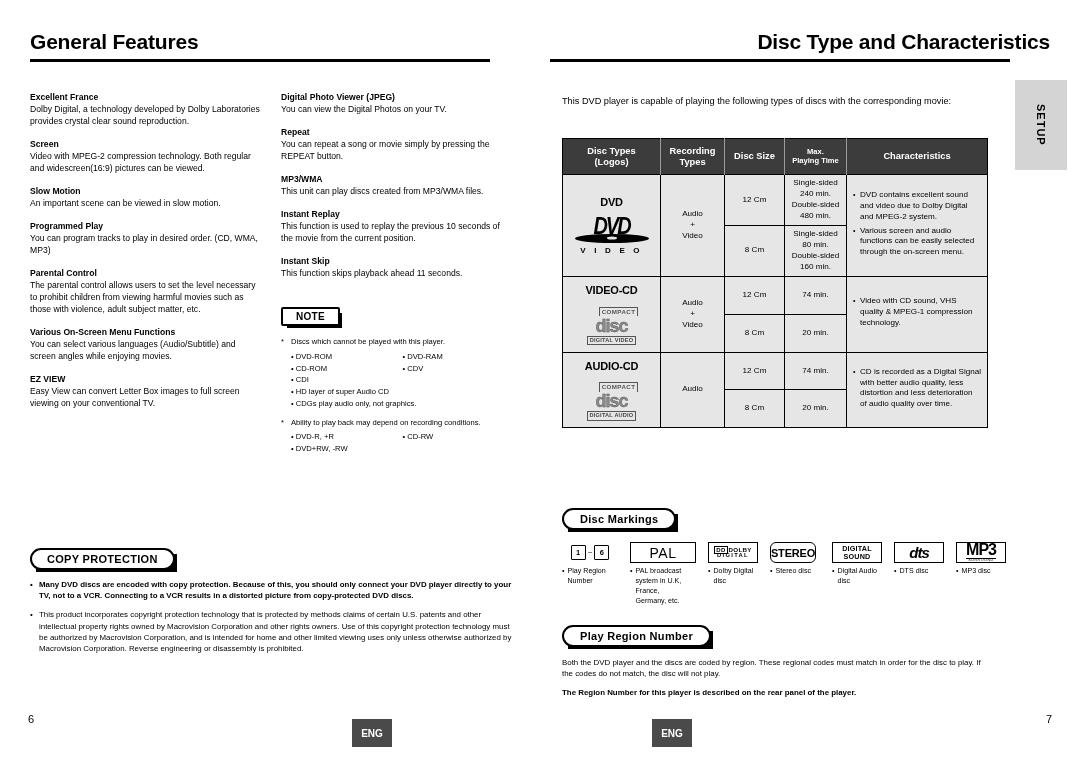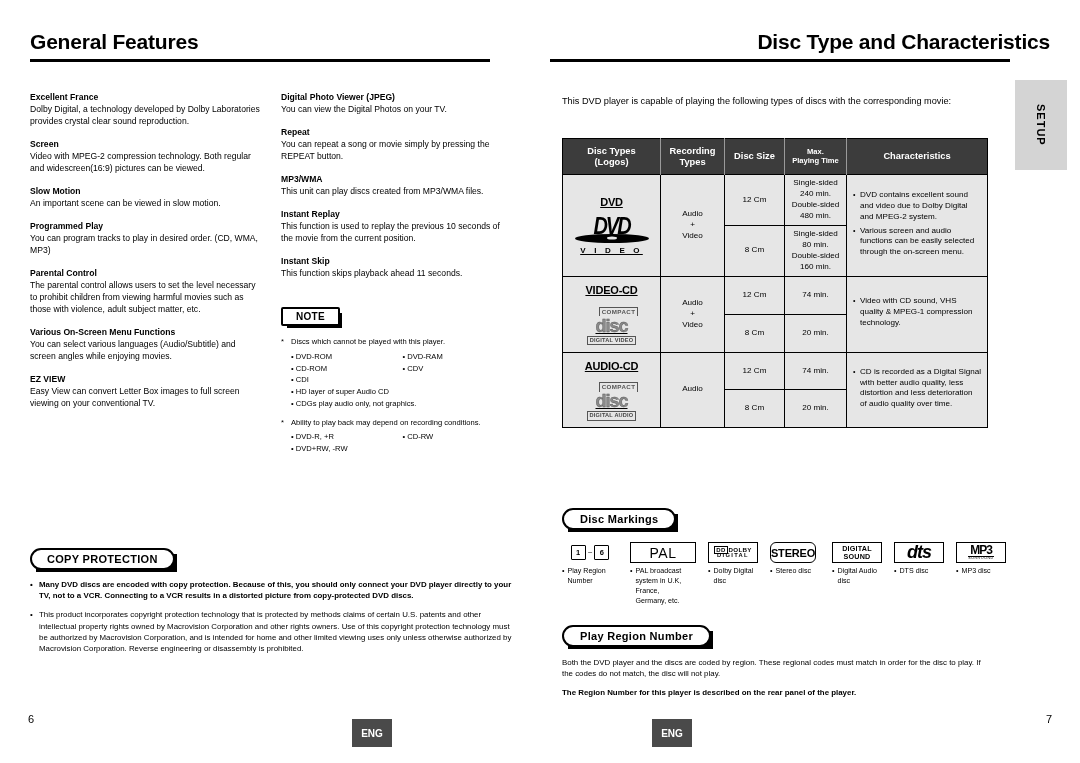--- a/index.html
+++ b/index.html
@@ -90,21 +90,21 @@
     padding:7px 2px; text-align:center; line-height:1.15;
     border-right:1px solid #9a9a9a;
   }
   .disc-table th:last-child { border-right:none; }
   .disc-table th .sm { font-size:7.6px; display:block; }
   .disc-table td {
     background:#e6e6e6; border:1px solid #000;
     font-size:8.1px; text-align:center; vertical-align:middle;
     padding:3px 3px; line-height:1.35;
   }
-  .disc-table td.logo-cell { padding:6px 4px;text-decoration:underline; }
+  .disc-table td.logo-cell { padding:6px 4px; }
   .logo-name { font-size:11px; font-weight:bold; margin-bottom:9px; letter-spacing:-0.2px; }
   .char-cell { text-align:left !important; padding:4px 6px !important; }
   .char-item { display:flex; gap:3px; line-height:1.34; margin-bottom:3px; }
   .char-item .bullet { width:4px; flex:none; font-size:7px; }
 
   
   .dvdlogo { width:76px; margin:0 auto; }
   .dvd-top {
     font-size:20px; font-weight:bold; font-style:italic;
     letter-spacing:-2px; line-height:0.82;
@@ -160,23 +160,23 @@
   }
   .region-tilde { font-size:8px; }
   .pal-txt { font-size:14px; letter-spacing:0.5px; }
   .dolby-txt { text-align:center; line-height:1.0; }
   .dolby-1 { font-size:6.2px; font-weight:bold; letter-spacing:0.3px; }
   .dolby-2 { font-size:5.8px; font-weight:bold; letter-spacing:1.3px; }
   .dd-mark { font-size:6px; border:1px solid #000; padding:0 1px; margin-right:1px; }
   .stereo-txt { font-size:11px; font-weight:bold; letter-spacing:-0.2px; }
   .digsound { text-align:center; line-height:1.02; }
   .digsound div { font-size:7.2px; font-weight:bold; letter-spacing:0.2px; }
-  .dts-txt { font-size:18px; font-weight:bold; font-style:italic; letter-spacing:-1px; }
+  .dts-txt { font-size:15px; font-weight:bold; font-style:italic; letter-spacing:-1px; }
   .mp3-txt { text-align:center; line-height:0.9; }
-  .mp3-big { font-size:12px; font-weight:bold; letter-spacing:-1px; }
+  .mp3-big { font-size:16px; font-weight:bold; letter-spacing:-1px; }
   .mp3-sm { font-size:3.6px; letter-spacing:0.6px; border-top:1px solid #000; }
 
   
   .playregion { position:absolute; left:562px; top:625px; width:430px; }
   .pr-pill { border-radius:11px; padding:3px 16px; font-size:11px; }
   .pr-body { margin-top:10px; font-size:7.9px; line-height:1.45; }
   .pr-bold { margin-top:7px; font-size:7.9px; font-weight:bold; line-height:1.45; }
 
   
   .pagenum { position:absolute; bottom:38px; font-size:11px; }

